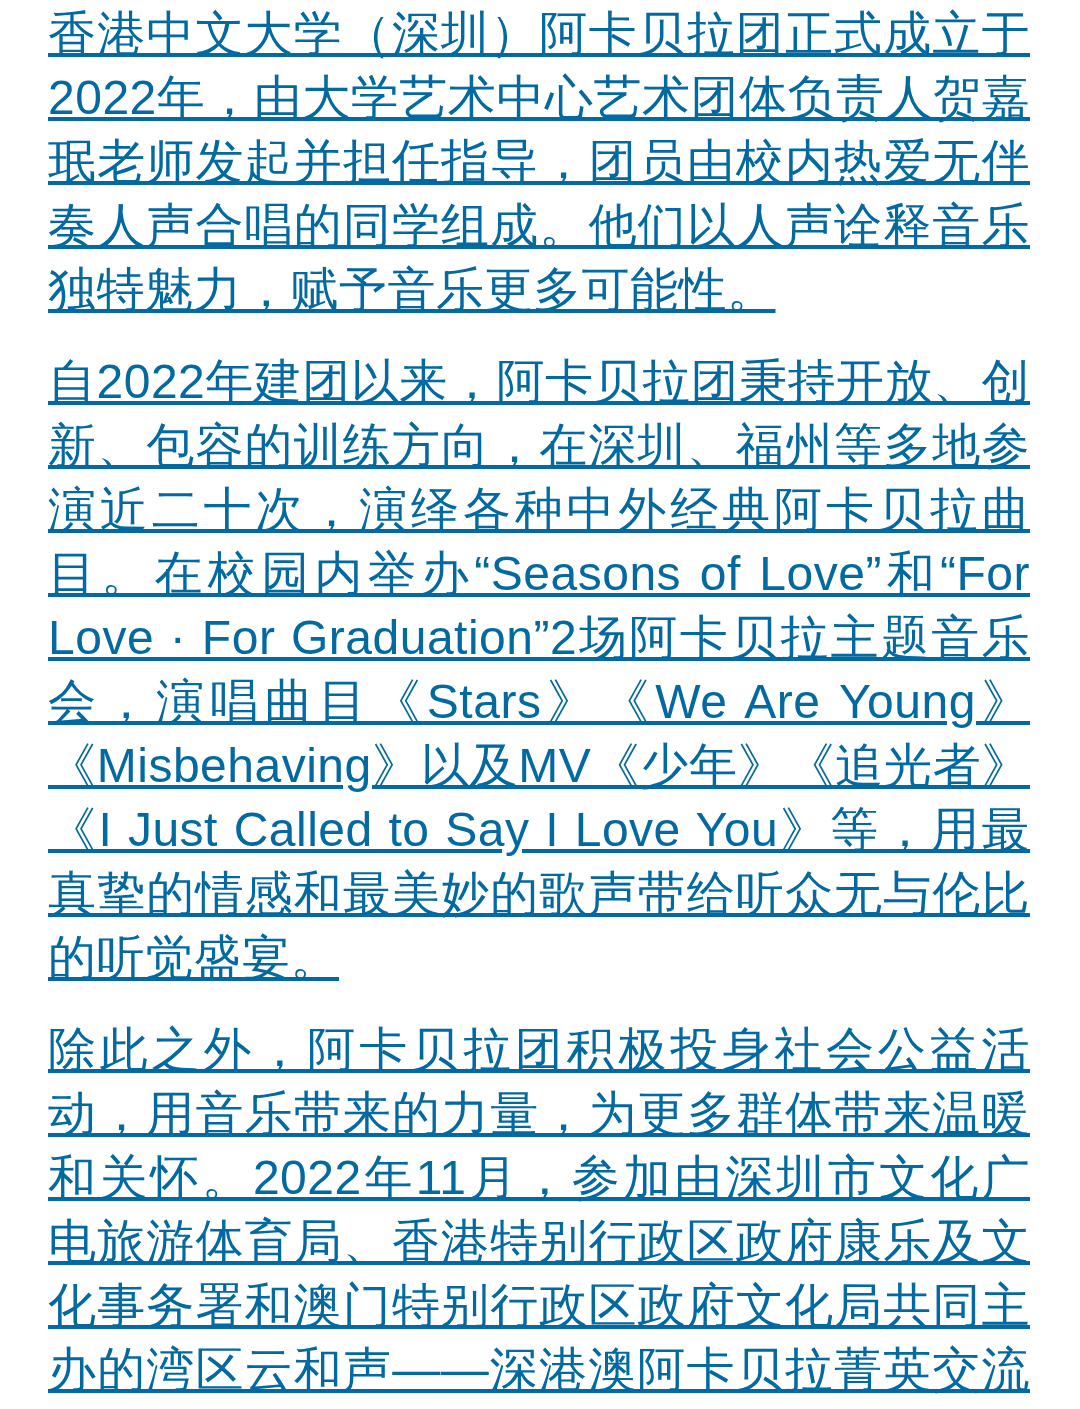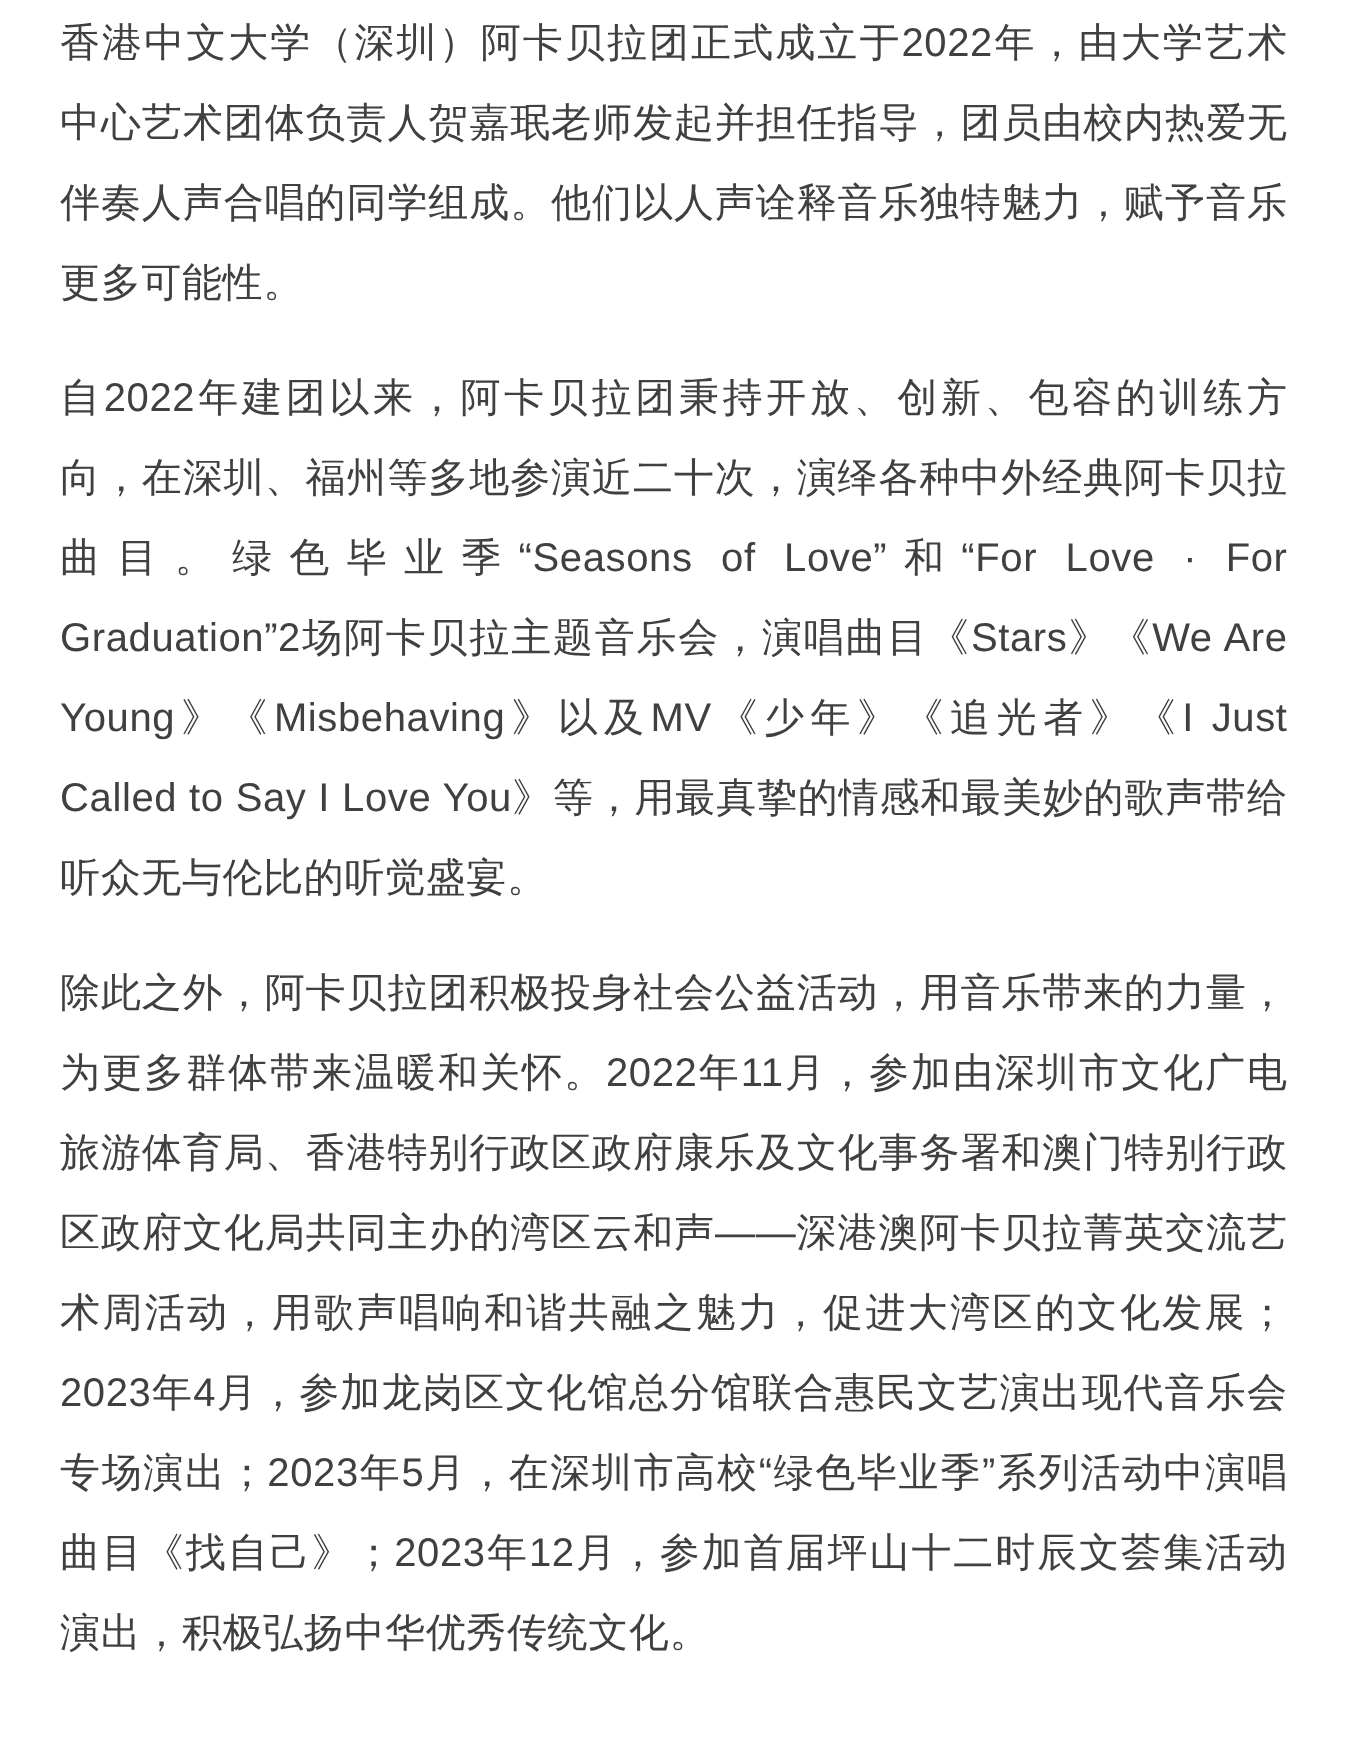--- a/index.html
+++ b/index.html
@@ -13,33 +13,34 @@
     box-sizing: border-box;
     font-family: "Liberation Sans", "DejaVu Sans", sans-serif;
   }
   .article {
     box-sizing: border-box;
     width: 1080px;
     padding: 2px 50px 20px 48px;
   }
   .para {
     margin: 0 0 28px 0;
-    font-size: 32px;
+    font-size: 48px;
     line-height: 64px;
     font-weight: 400;
-    color: #404040;
+    color: #0369a1;
     letter-spacing: 0.5px;
     text-align: justify;
     text-justify: inter-ideograph;
     word-break: break-word;
+    text-decoration: underline;
   }
   .para:last-child {
     margin-bottom: 0;
   }
 </style>
 </head>
 <body>
 
 <div class="article">
   <p class="para">香港中文大学（深圳）阿卡贝拉团正式成立于2022年，由大学艺术中心艺术团体负责人贺嘉珉老师发起并担任指导，团员由校内热爱无伴奏人声合唱的同学组成。他们以人声诠释音乐独特魅力，赋予音乐更多可能性。</p>
-  <p class="para">自2022年建团以来，阿卡贝拉团秉持开放、创新、包容的训练方向，在深圳、福州等多地参演近二十次，演绎各种中外经典阿卡贝拉曲目。绿色毕业季“Seasons of Love”和“For Love · For Graduation”2场阿卡贝拉主题音乐会，演唱曲目《Stars》《We Are Young》《Misbehaving》以及MV《少年》《追光者》《I Just Called to Say I Love You》等，用最真挚的情感和最美妙的歌声带给听众无与伦比的听觉盛宴。</p>
+  <p class="para">自2022年建团以来，阿卡贝拉团秉持开放、创新、包容的训练方向，在深圳、福州等多地参演近二十次，演绎各种中外经典阿卡贝拉曲目。在校园内举办“Seasons of Love”和“For Love · For Graduation”2场阿卡贝拉主题音乐会，演唱曲目《Stars》《We Are Young》《Misbehaving》以及MV《少年》《追光者》《I Just Called to Say I Love You》等，用最真挚的情感和最美妙的歌声带给听众无与伦比的听觉盛宴。</p>
   <p class="para">除此之外，阿卡贝拉团积极投身社会公益活动，用音乐带来的力量，为更多群体带来温暖和关怀。2022年11月，参加由深圳市文化广电旅游体育局、香港特别行政区政府康乐及文化事务署和澳门特别行政区政府文化局共同主办的湾区云和声——深港澳阿卡贝拉菁英交流艺术周活动，用歌声唱响和谐共融之魅力，促进大湾区的文化发展；2023年4月，参加龙岗区文化馆总分馆联合惠民文艺演出现代音乐会专场演出；2023年5月，在深圳市高校“绿色毕业季”系列活动中演唱曲目《找自己》；2023年12月，参加首届坪山十二时辰文荟集活动演出，积极弘扬中华优秀传统文化。</p>
 </div>
 
 </body></html>

